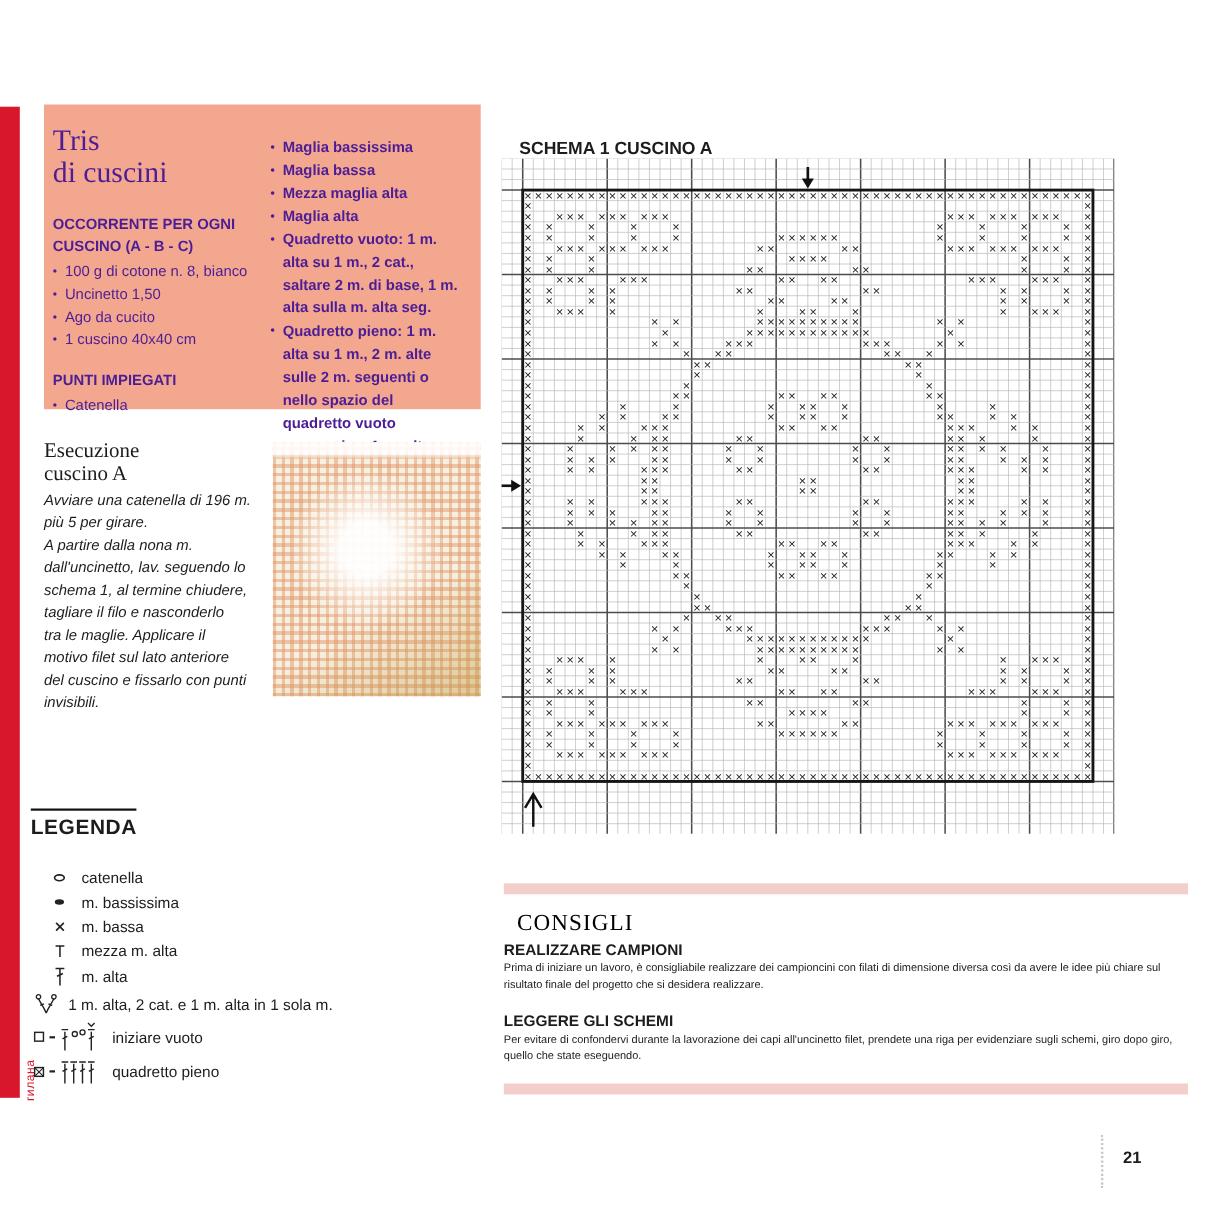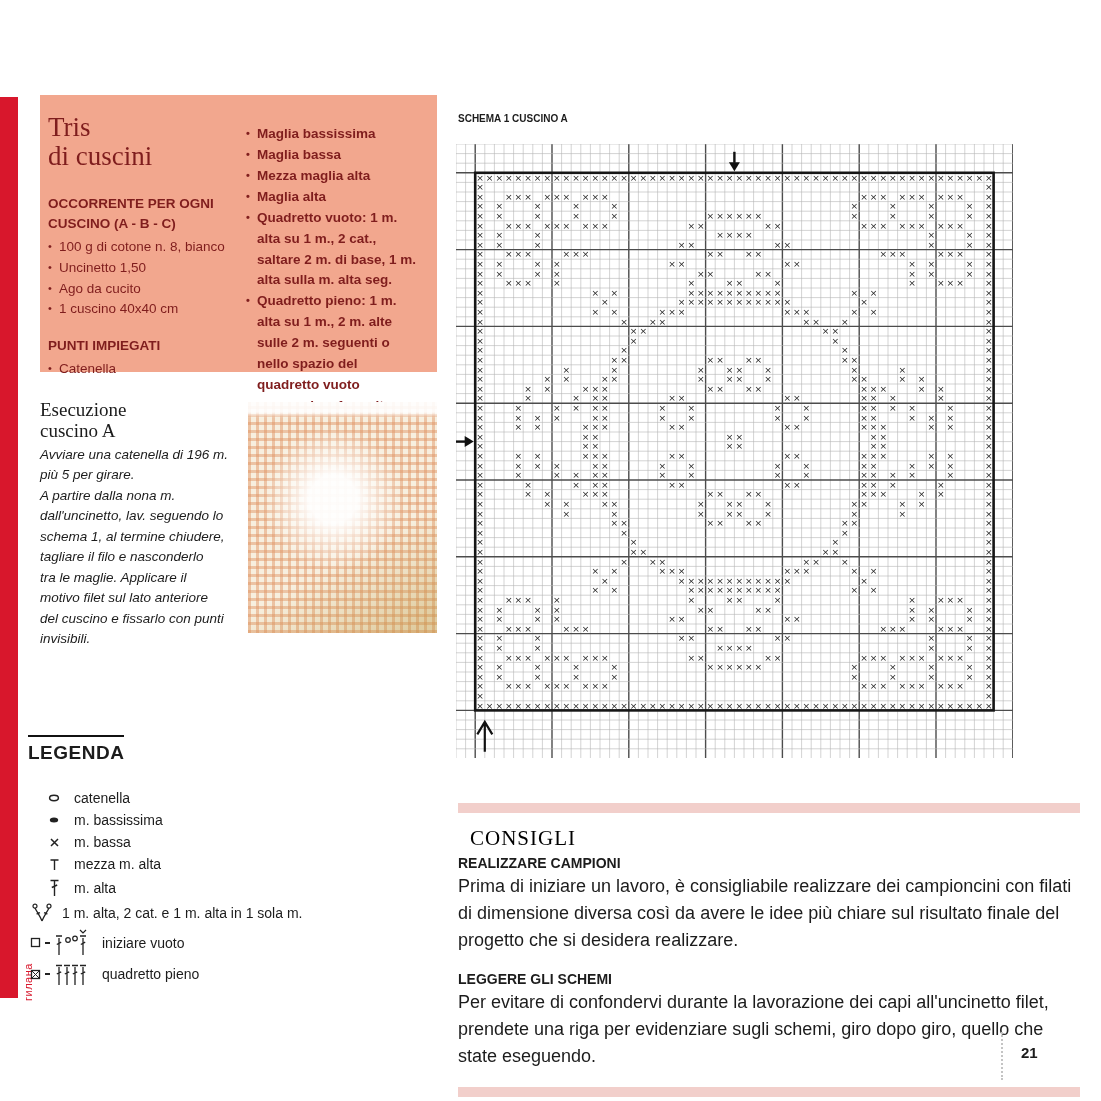--- a/index.html
+++ b/index.html
@@ -9,32 +9,32 @@
   }
   
   .red-bar{position:absolute;left:0;top:97px;width:18px;height:901px;background:#d8172c;}
   .side-label{
     position:absolute;left:22px;top:1001px;transform:rotate(-90deg);transform-origin:0 0;
     font-size:11px;letter-spacing:.5px;color:#d8172c;white-space:nowrap;
   }
   
   .materials-box{
     position:absolute;left:40px;top:95px;width:397px;height:277px;background:#f2a78e;
-    box-sizing:border-box;padding:18px 14px 0 8px;display:flex;color:#7f1d1d;
+    box-sizing:border-box;padding:18px 14px 0 8px;display:flex;color:#4c1d95;
   }
   .mb-left{width:198px;box-sizing:border-box;padding-right:10px;}
   .mb-right{flex:1;padding-top:9px;}
   .mb-title{font-family:"Liberation Serif",serif;font-weight:400;font-size:27px;line-height:1.06;margin:0 0 24px 0;}
   .mb-h{font-size:13.5px;font-weight:bold;line-height:1.5;margin:0;}
   ul.blist{list-style:none;margin:2px 0 0 0;padding:0;font-size:13.5px;line-height:1.55;}
   ul.blist li{padding-left:11px;text-indent:-11px;}
   ul.blist li .bul{display:inline-block;width:11px;text-indent:0;font-size:11px;vertical-align:1px;}
   .mb-gap{height:16px;}
   
-  .schema-title{position:absolute;left:458px;top:113px;font-size:10px;font-weight:bold;margin:0;}
+  .schema-title{position:absolute;left:458px;top:113px;font-size:16px;font-weight:bold;margin:14px;}
   .schema-grid{position:absolute;left:456px;top:144px;}
   
   .esecuzione{position:absolute;left:40px;top:400px;width:212px;}
   .es-title{font-family:"Liberation Serif",serif;font-weight:400;font-size:19px;line-height:1.1;margin:0 0 3px 0;}
   .es-body{font-size:13.5px;line-height:1.52;margin:0;white-space:pre-line;font-style:italic;}
   
   .photo{
     position:absolute;left:248px;top:402px;width:189px;height:231px;
     background-color:#f7efdf;
     background-image:
@@ -56,21 +56,21 @@
   .lg-sym{width:24px;display:flex;justify-content:center;align-items:center;flex:none;}
   .lg-sym.grp{width:auto;display:flex;gap:4px;align-items:center;margin-right:4px;}
   .lg-lab{font-size:14px;margin-left:8px;}
   .dash{width:5px;height:2px;background:#222;flex:none;}
   .lg-row svg{display:block;}
   
   .consigli{position:absolute;left:458px;top:803px;width:622px;}
   .pink-bar{height:10px;background:#f2cfcb;}
   .cs-title{font-family:"Liberation Serif",serif;font-weight:400;font-size:21px;letter-spacing:1px;color:#000000;margin:13px 0 4px 12px;}
   .cs-h{font-size:14px;font-weight:bold;margin:0 0 2px 0;}
-  .cs-p{font-size:18px;line-height:1.5;margin:0 0 17px 0;}
+  .cs-p{font-size:10px;line-height:1.5;margin:0 0 17px 0;}
   .consigli .pink-bar.bottom{margin-top:3px;}
   
   .pagenum-wrap{position:absolute;left:1001px;top:1032px;display:flex;}
   .pagenum-rule{border-left:2px dotted #c4c4c4;height:48px;}
   .pagenum{font-size:15px;font-weight:bold;margin:12px 0 0 18px;}
 </style>
 </head>
 <body>
 
 <div class="red-bar"></div>

